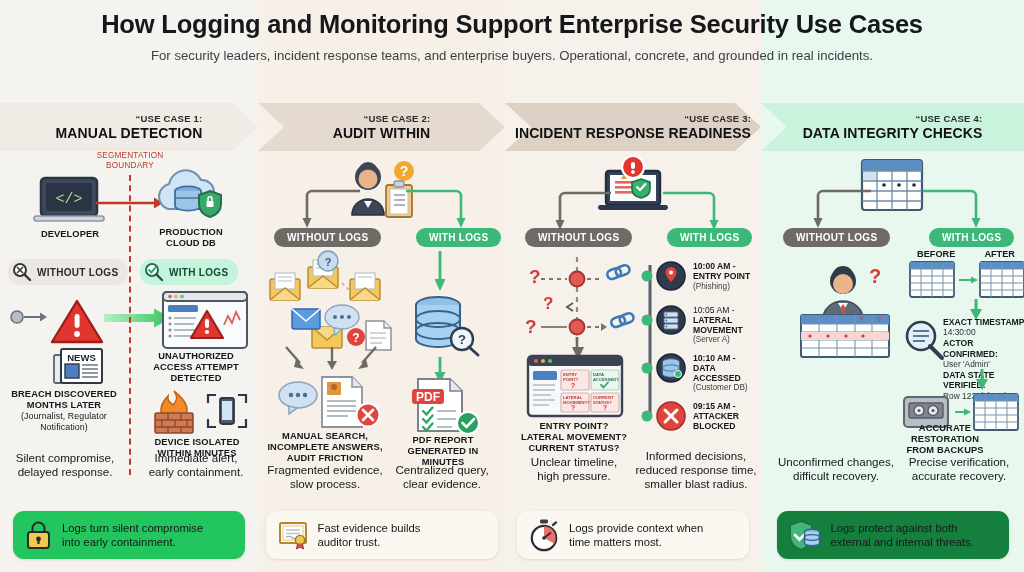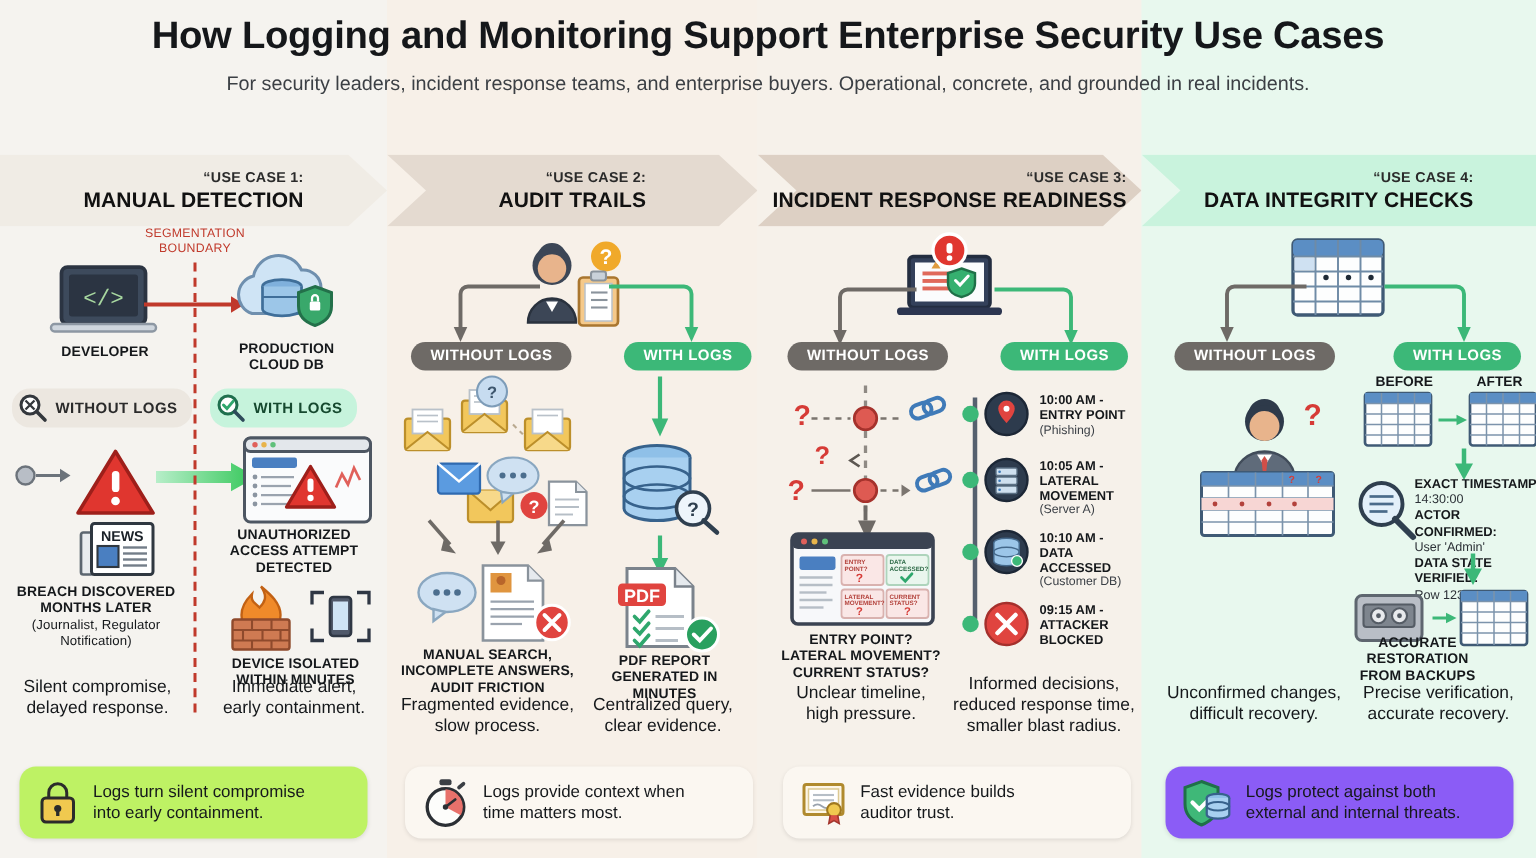--- a/index.html
+++ b/index.html
@@ -92,23 +92,23 @@
   
   .cards{ position:absolute; top:503px; left:0; width:1024px; height:64px; z-index:3; display:flex; }
   .cardcell{ height:64px; display:flex; align-items:center; justify-content:center; }
   .cc1{ width:258px; } .cc2{ width:247px; } .cc3{ width:256px; } .cc4{ width:263px; }
   .card{
     display:flex; align-items:center; gap:10px;
     border-radius:11px; padding:9px 12px;
     width:232px; height:48px;
     box-shadow:0 1px 3px rgba(0,0,0,.10);
   }
-  .card.w{ background:#bef264; }
+  .card.w{ background:#22c55e; }
   .card.beige{ background:#fbf7f1; }
-  .card.mint{ background:#8b5cf6; }
+  .card.mint{ background:#15803d; }
   .card .ct{ font-size:11.3px; line-height:1.24; color:#15181b; }
 
   svg{ display:block; overflow:visible; }
 </style>
 </head>
 <body>
 
 <div class="canvas">
 
   <div class="bands">
@@ -128,21 +128,21 @@
       <div class="hc-bg"></div>
       <div class="htxt">
         <div class="hnum">“USE CASE 1:</div>
         <div class="hname">MANUAL DETECTION</div>
       </div>
     </div>
     <div class="hcell h2">
       <div class="hc-bg"></div>
       <div class="htxt">
         <div class="hnum">“USE CASE 2:</div>
-        <div class="hname">AUDIT TRAILS</div>
+        <div class="hname">AUDIT WITHIN</div>
       </div>
     </div>
     <div class="hcell h3">
       <div class="hc-bg"></div>
       <div class="htxt">
         <div class="hnum">“USE CASE 3:</div>
         <div class="hname">INCIDENT RESPONSE READINESS</div>
       </div>
     </div>
     <div class="hcell h4">
@@ -581,21 +581,21 @@
             <circle cx="4" cy="15" r="5.5" fill="#3cb878"></circle>
             <circle cx="28" cy="15" r="14" fill="#2d3b4d" stroke="#1c2736" stroke-width="1.6"></circle>
             <rect x="21" y="7" width="14" height="5" rx="1" fill="#cfe0ef" stroke="#5b7084" stroke-width="0.9"></rect>
             <rect x="21" y="13" width="14" height="5" rx="1" fill="#cfe0ef" stroke="#5b7084" stroke-width="0.9"></rect>
             <rect x="21" y="19" width="14" height="5" rx="1" fill="#cfe0ef" stroke="#5b7084" stroke-width="0.9"></rect>
             <circle cx="23.4" cy="9.5" r="0.9" fill="#3f7ab8"></circle>
             <circle cx="23.4" cy="15.5" r="0.9" fill="#3f7ab8"></circle>
             <circle cx="23.4" cy="21.5" r="0.9" fill="#3f7ab8"></circle>
           </svg>
           <div style="padding-top:1px">
-            <div style="font-size:8.6px;font-weight:bold;line-height:1.14;color:#15181b">10:05 AM -</div>
+            <div style="font-size:8.6px;font-weight:normal;line-height:1.14;color:#15181b">10:05 AM -</div>
             <div style="font-size:8.6px;font-weight:bold;line-height:1.14;color:#15181b;white-space:pre-line">LATERAL
 MOVEMENT</div>
             <div style="font-size:8.2px;line-height:1.14;color:#3a3f45">(Server A)</div>
           </div>
         </div>
 
         <div style="position:absolute;left:0;top:96px;display:flex;align-items:flex-start;gap:4px;">
           <svg width="46" height="30" viewBox="0 0 46 30">
             <circle cx="4" cy="15" r="5.5" fill="#3cb878"></circle>
             <circle cx="28" cy="15" r="14" fill="#2d3b4d" stroke="#1c2736" stroke-width="1.6"></circle>
@@ -785,49 +785,49 @@
         <svg width="27" height="30" viewBox="0 0 27 30">
           <rect x="3" y="12" width="21" height="16" rx="2.6" fill="#f0c94f" stroke="#2b2b2b" stroke-width="2"></rect>
           <path d="M7.5 12 V8.5 a6 6 0 0 1 12 0 V12" fill="none" stroke="#2b2b2b" stroke-width="2"></path>
           <circle cx="13.5" cy="19" r="2.4" fill="#2b2b2b"></circle>
           <rect x="12.4" y="19" width="2.2" height="5" fill="#2b2b2b"></rect>
         </svg>
         <div class="ct" style="white-space:pre-line">Logs turn silent compromise
 into early containment.</div>
       </div>
     </div>
-    <div class="cardcell cc3">
-      <div class="card beige">
-        <svg width="30" height="32" viewBox="0 0 30 32">
-          <rect x="11" y="0.5" width="8" height="4" rx="1.4" fill="#3b3f44"></rect>
-          <line x1="24" y1="6" x2="27" y2="3.5" stroke="#3b3f44" stroke-width="2.4" stroke-linecap="round"></line>
-          <circle cx="15" cy="19" r="12.2" fill="#fdfdfb" stroke="#2b2f34" stroke-width="2.2"></circle>
-          <path d="M15 19 L15 7.2 A11.8 11.8 0 0 1 25.2 24.5 Z" fill="#e8716b"></path>
-          <circle cx="15" cy="19" r="1.8" fill="#2b2f34"></circle>
-          <line x1="15" y1="19" x2="21.5" y2="14" stroke="#2b2f34" stroke-width="1.8" stroke-linecap="round"></line>
-        </svg>
-        <div class="ct" style="white-space:pre-line">Logs provide context when
-time matters most.</div>
-      </div>
-    </div>
     <div class="cardcell cc2">
       <div class="card beige">
         <svg width="30" height="30" viewBox="0 0 30 30">
           <rect x="2" y="3" width="26" height="20" rx="1.6" fill="#fdf6e6" stroke="#b08a2e" stroke-width="2"></rect>
           <rect x="5" y="6" width="20" height="14" fill="#fff" stroke="#dcc993" stroke-width="1"></rect>
           <line x1="8" y1="10" x2="22" y2="10" stroke="#b6bec6" stroke-width="1.4"></line>
           <line x1="8" y1="13.5" x2="22" y2="13.5" stroke="#b6bec6" stroke-width="1.4"></line>
           <path d="M8 17.5 q3 -2.5 6 0 t6 0" fill="none" stroke="#9aa3ae" stroke-width="1.2"></path>
           <circle cx="22" cy="20" r="4.6" fill="#f0c94f" stroke="#a0781e" stroke-width="1.4"></circle>
           <path d="M19.5 23.5 L18.5 29 L22 27 L25.5 29 L24.5 23.5" fill="#d94f45" stroke="#a3352d" stroke-width="1"></path>
         </svg>
         <div class="ct" style="white-space:pre-line">Fast evidence builds
 auditor trust.</div>
       </div>
     </div>
+    <div class="cardcell cc3">
+      <div class="card beige">
+        <svg width="30" height="32" viewBox="0 0 30 32">
+          <rect x="11" y="0.5" width="8" height="4" rx="1.4" fill="#3b3f44"></rect>
+          <line x1="24" y1="6" x2="27" y2="3.5" stroke="#3b3f44" stroke-width="2.4" stroke-linecap="round"></line>
+          <circle cx="15" cy="19" r="12.2" fill="#fdfdfb" stroke="#2b2f34" stroke-width="2.2"></circle>
+          <path d="M15 19 L15 7.2 A11.8 11.8 0 0 1 25.2 24.5 Z" fill="#e8716b"></path>
+          <circle cx="15" cy="19" r="1.8" fill="#2b2f34"></circle>
+          <line x1="15" y1="19" x2="21.5" y2="14" stroke="#2b2f34" stroke-width="1.8" stroke-linecap="round"></line>
+        </svg>
+        <div class="ct" style="white-space:pre-line">Logs provide context when
+time matters most.</div>
+      </div>
+    </div>
     <div class="cardcell cc4">
       <div class="card mint">
         <svg width="32" height="31" viewBox="0 0 32 31">
           <path d="M12 1 L23 5 v11 c0 8 -6 12 -11 14 C7 28 1 24 1 16 V5 z" fill="#3fb878" stroke="#1f7048" stroke-width="2"></path>
           <path d="M6 15 l4.5 4.5 L19 11" fill="none" stroke="#fff" stroke-width="2.8" stroke-linecap="round"></path>
           <ellipse cx="23" cy="12" rx="7.5" ry="2.8" fill="#8fc0e8" stroke="#37628c" stroke-width="1.5"></ellipse>
           <path d="M15.5 12 v11 a7.5 2.8 0 0 0 15 0 v-11" fill="#a8d0f0" stroke="#37628c" stroke-width="1.5"></path>
           <ellipse cx="23" cy="17.5" rx="7.5" ry="2.8" fill="none" stroke="#37628c" stroke-width="1.3"></ellipse>
         </svg>
         <div class="ct" style="white-space:pre-line">Logs protect against both

